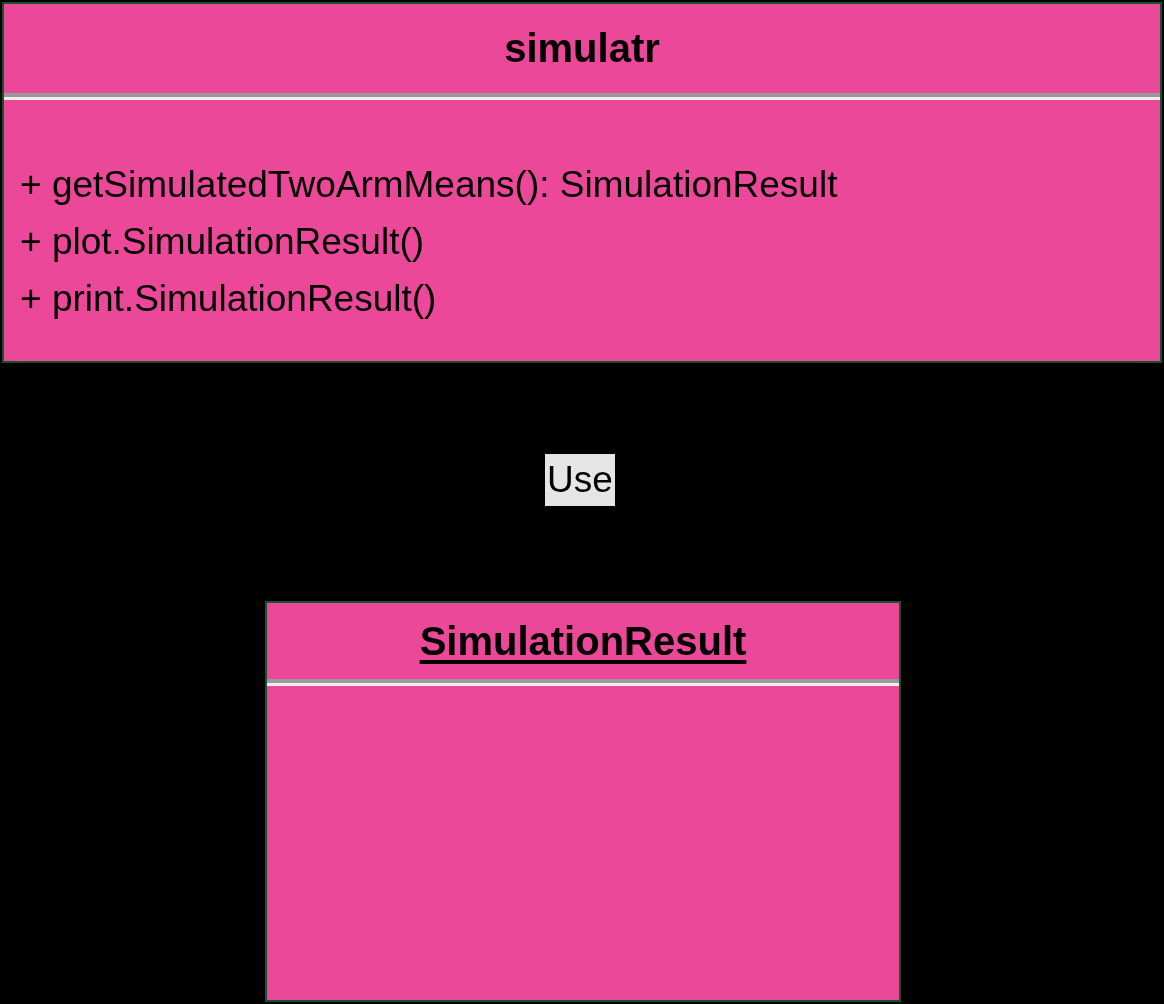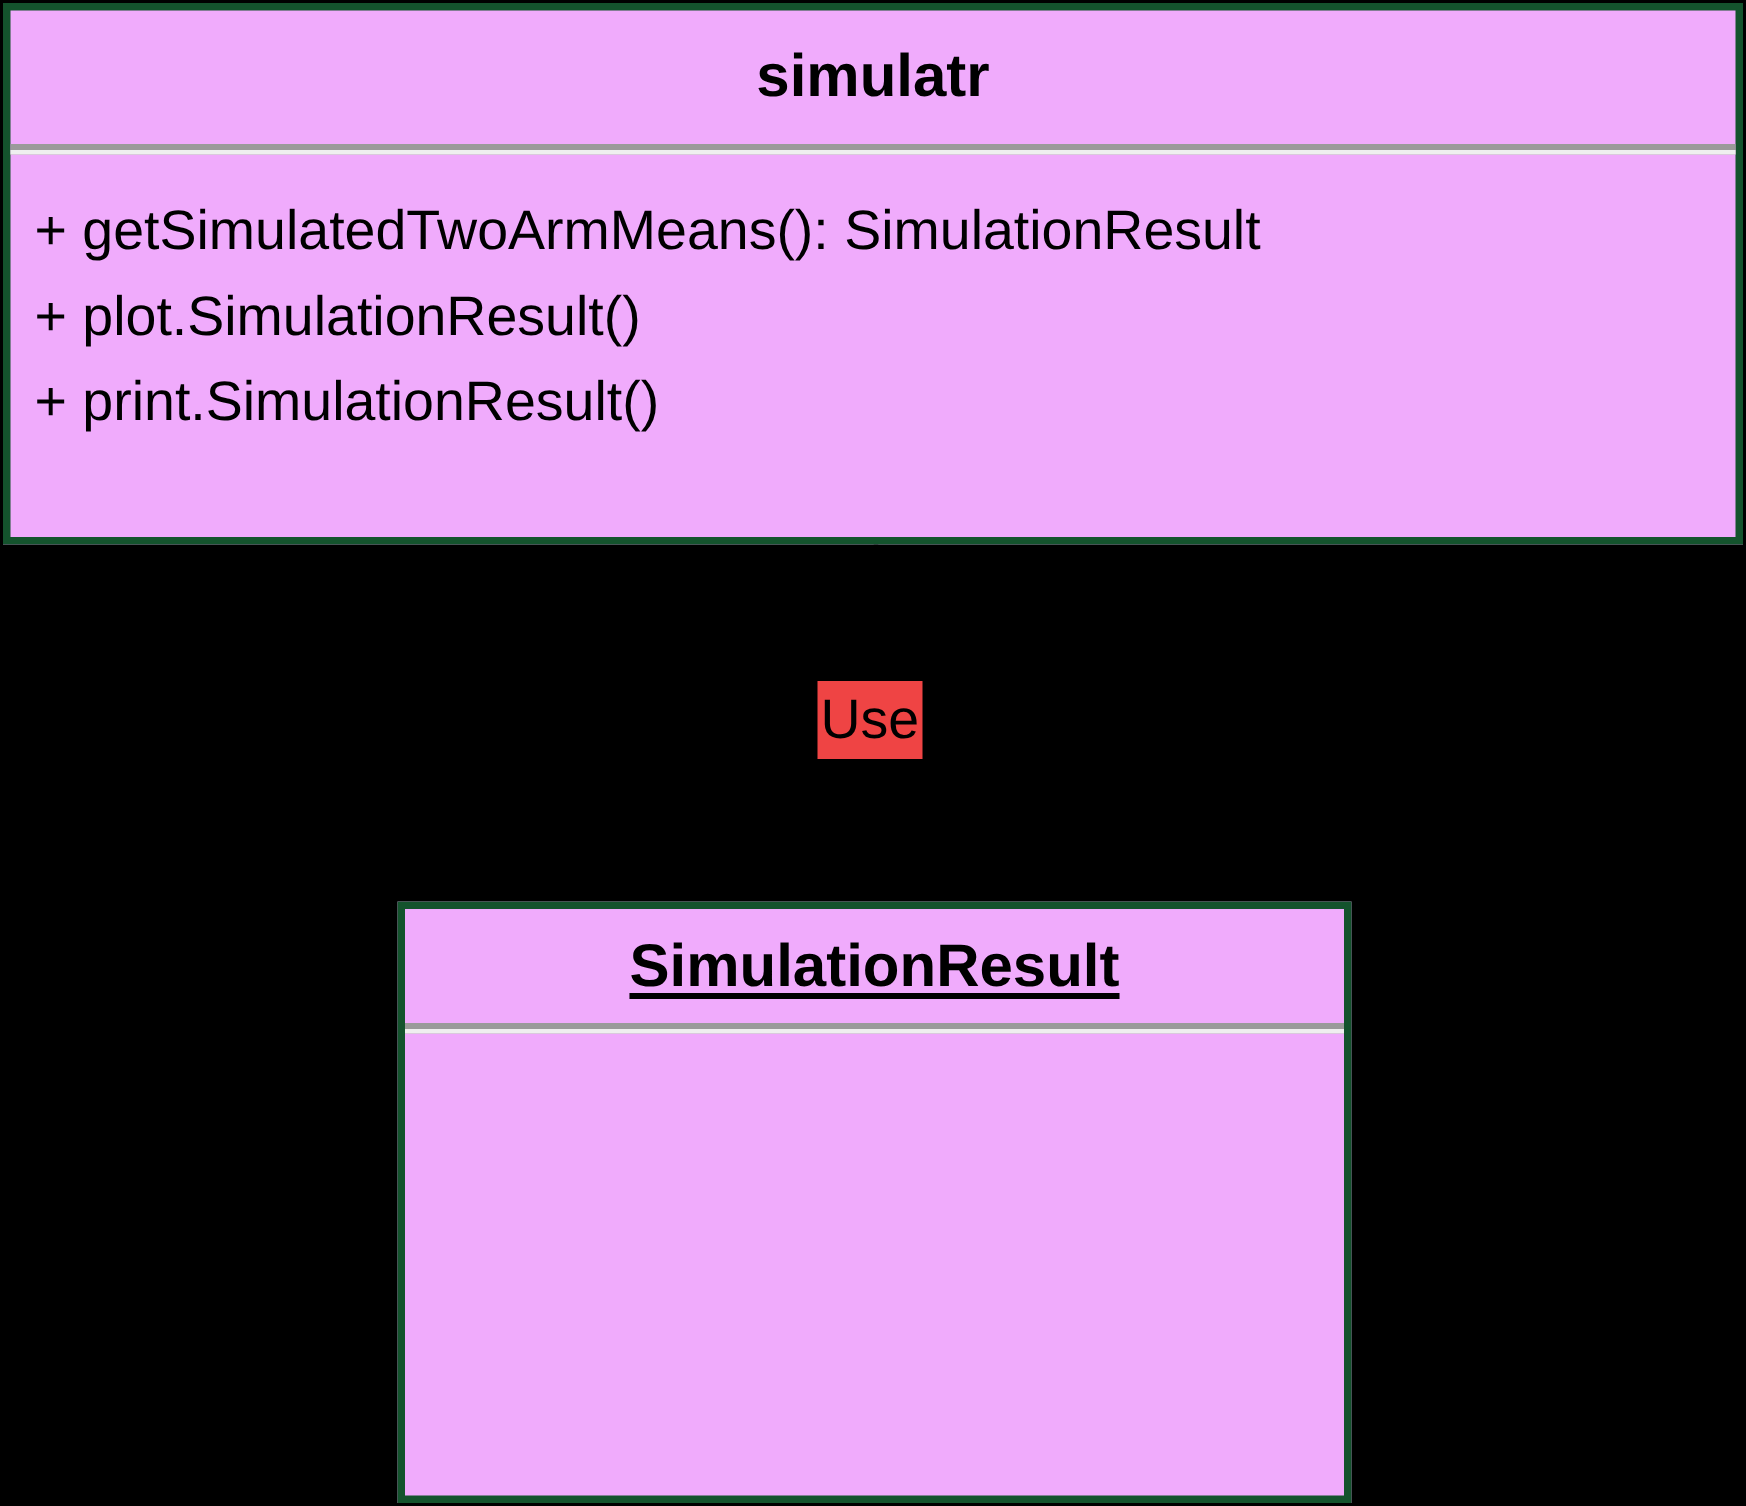--- a/index.html
+++ b/index.html
@@ -12,22 +12,22 @@
     height: 1004px;
     position: relative;
     overflow: hidden;
     font-family: "Liberation Sans", sans-serif;
     -webkit-font-smoothing: antialiased;
   }
 
   
   .uml-class {
     position: absolute;
-    background: #f0abfc;
-    border: 5px solid #14532d;
+    background: #ec4899;
+    border: 2px solid #14532d;
     box-sizing: border-box;
     display: flex;
     flex-direction: column;
   }
 
   .uml-header {
     flex: 0 0 auto;
     display: flex;
     align-items: center;
     justify-content: center;
@@ -44,20 +44,21 @@
     border-bottom: 3px solid #efefef;
     width: 100%;
   }
 
   .uml-body {
     flex: 1 1 auto;
     display: flex;
     flex-direction: column;
     color: #000000;
     overflow: hidden;
+    justify-content: center;
   }
 
   .uml-line {
     white-space: pre;
     color: #000000;
   }
 
   
   #class-simulatr {
     left: 2px;
@@ -104,21 +105,21 @@
   }
   #class-simulationresult .uml-line.spaced {
     margin-top: 32px;
   }
 
   
   #relationship-use-label {
     position: absolute;
     left: 545px;
     top: 454px;
-    background: #ef4444;
+    background: #e5e5e5;
     color: #000000;
     font-size: 37px;
     line-height: 52px;
     padding: 0 2px;
     white-space: pre;
   }
 
   
   #relationship-use-connector {
     position: absolute;

